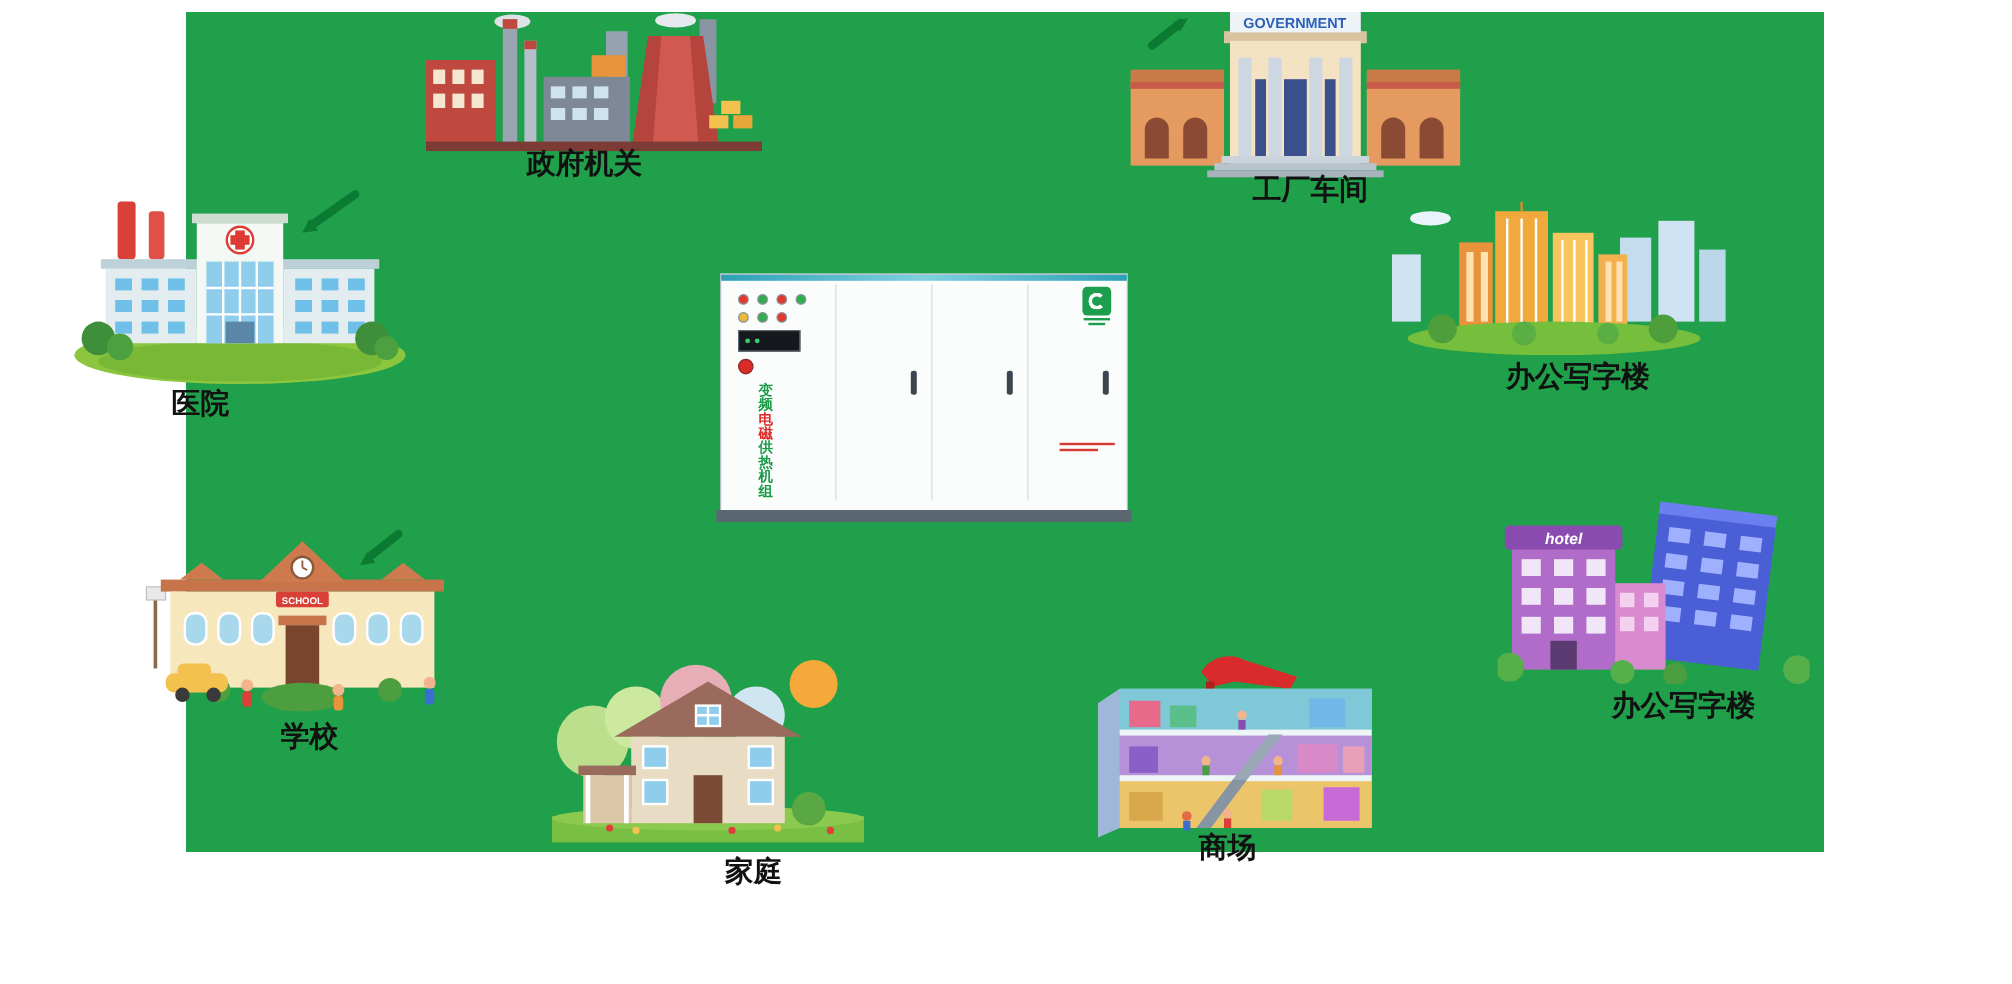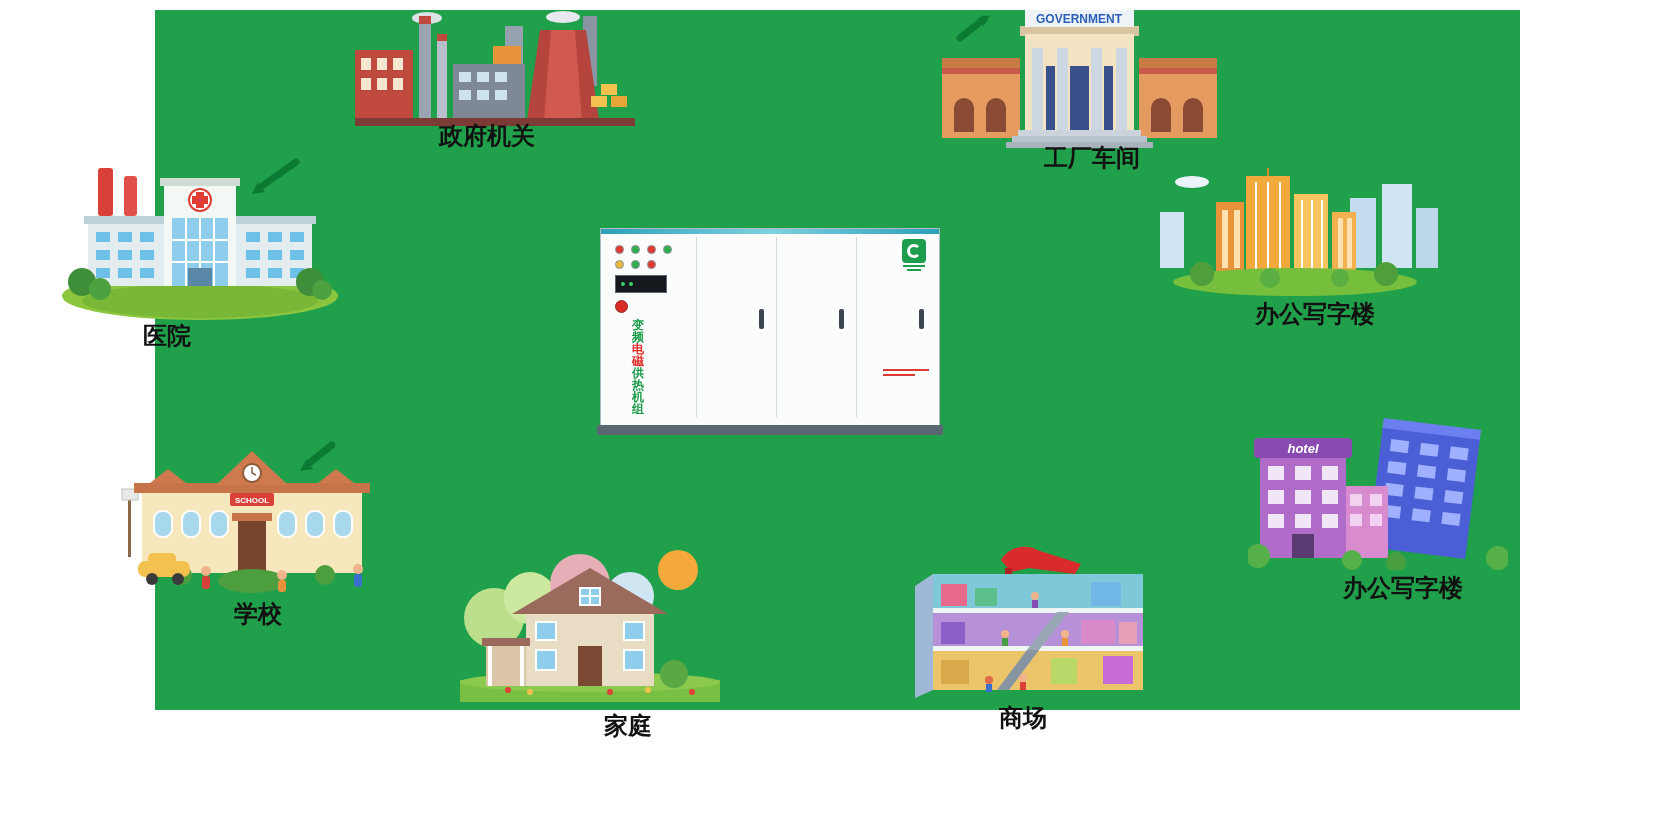--- a/index.html
+++ b/index.html
@@ -411,15 +411,15 @@
         <rect x="81" y="146" width="6" height="8" fill="#3a6fd0"></rect>
       <circle cx="118" cy="140" r="4" fill="#f2b48c"></circle>
         <rect x="115" y="144" width="6" height="8" fill="#d84038"></rect>
       <circle cx="100" cy="96" r="4" fill="#f2b48c"></circle>
         <rect x="97" y="100" width="6" height="8" fill="#4a9e40"></rect>
       <circle cx="130" cy="58" r="4" fill="#f2b48c"></circle>
         <rect x="127" y="62" width="6" height="8" fill="#8a4bb0"></rect>
       <circle cx="160" cy="96" r="4" fill="#f2b48c"></circle>
         <rect x="157" y="100" width="6" height="8" fill="#e8923a"></rect>
     </svg>
-    <div class="node-label" style="left:118px; top:164px;">商场</div>
+    <div class="node-label" style="left:118px; top:152px;">商场</div>
   </div>
 </div>
 
 </body></html>

